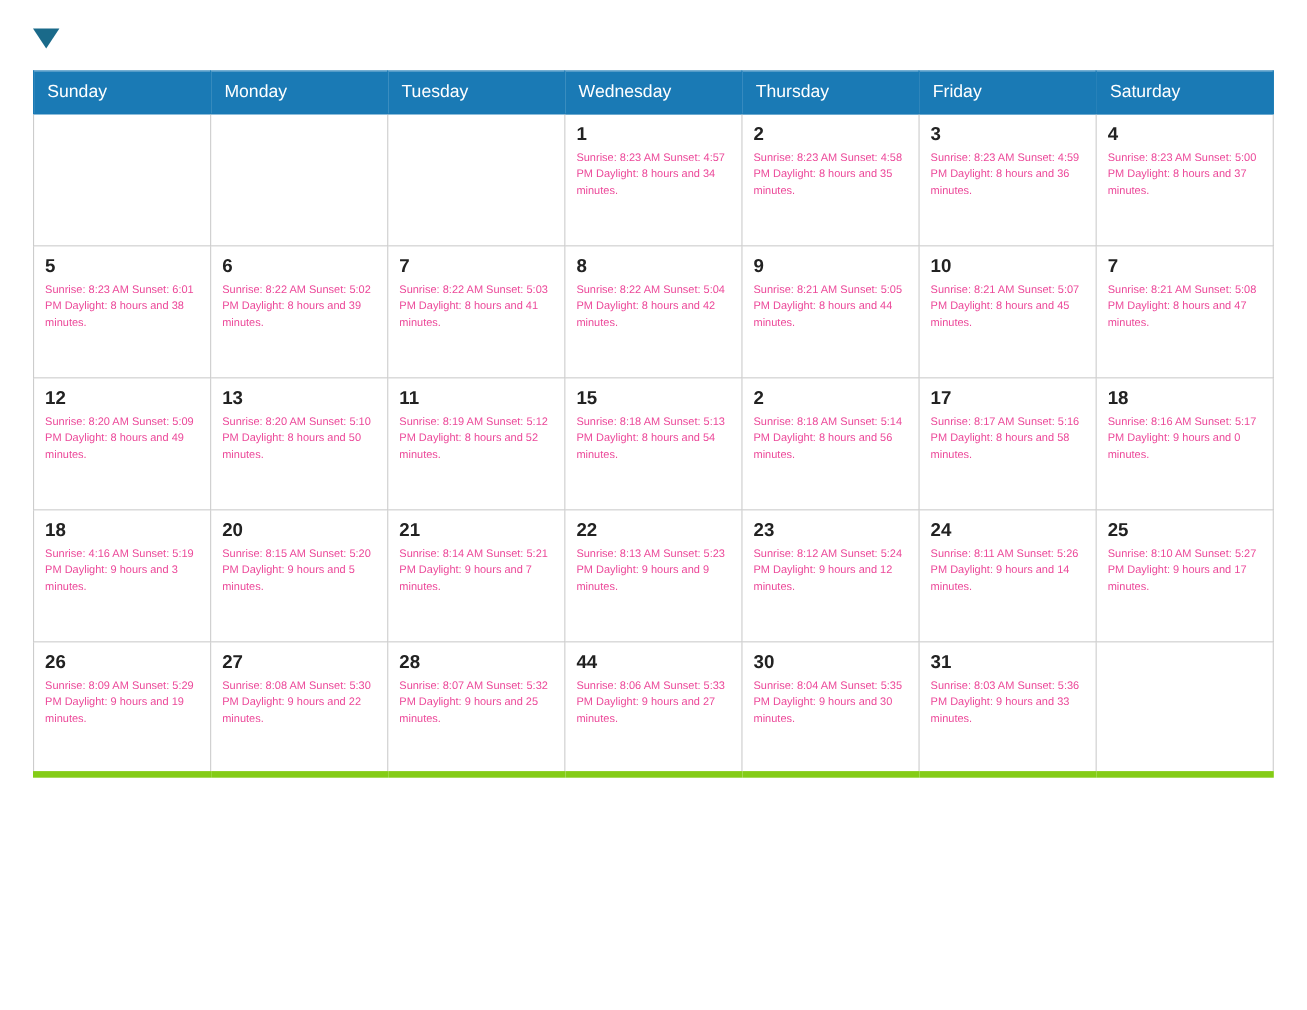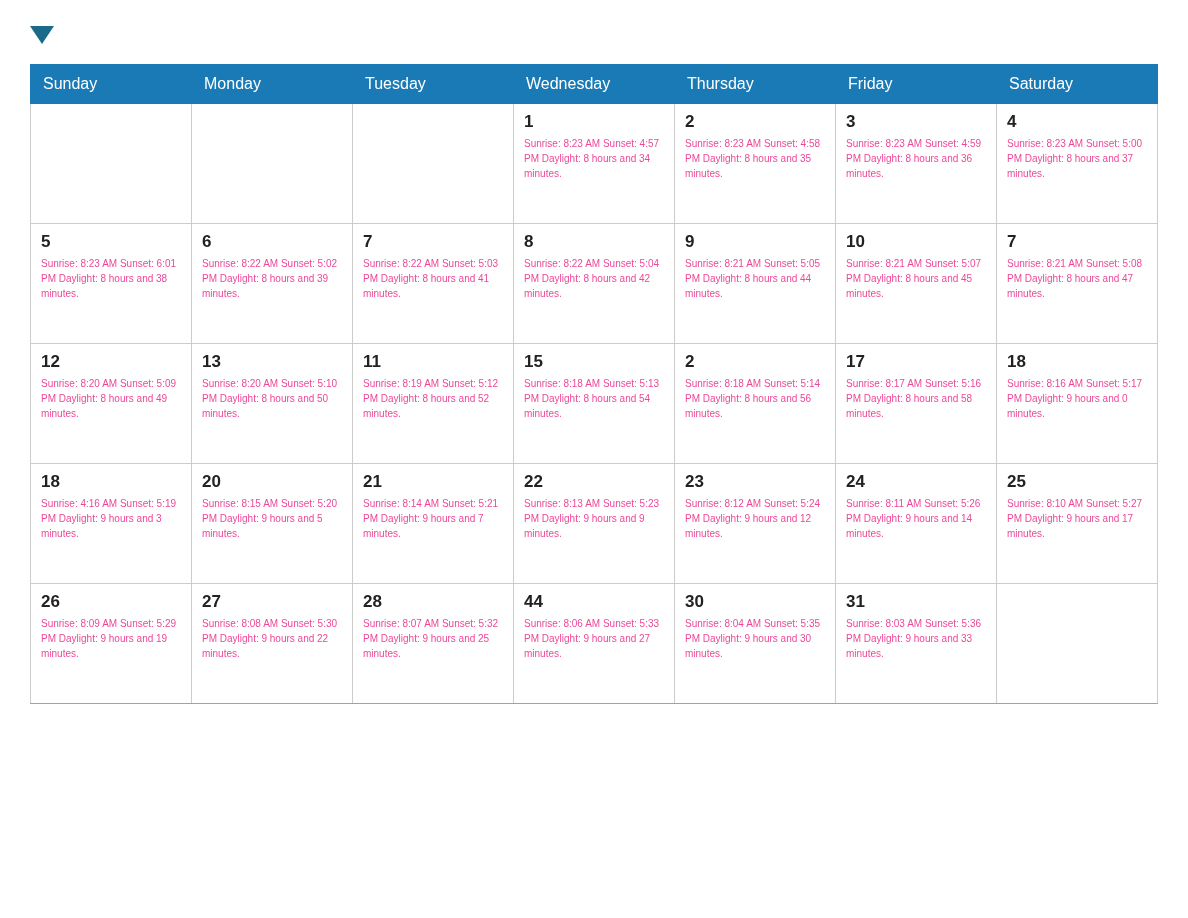--- a/index.html
+++ b/index.html
@@ -91,21 +91,21 @@
     }
     .day-info {
       font-size: 10px;
       color: #ec4899;
       line-height: 1.5;
     }
     .empty-cell {
       background: #fff;
     }
     tr:last-child td {
-      border-bottom: 1px solid #84cc16;
+      border-bottom: 6px solid #84cc16;
     }
   </style>
 </head>
 <body>
 
 <div class="header">
   <div class="logo">
     <div class="logo-right">
       <div class="logo-top-row">
         <span class="logo-text-general"></span>

